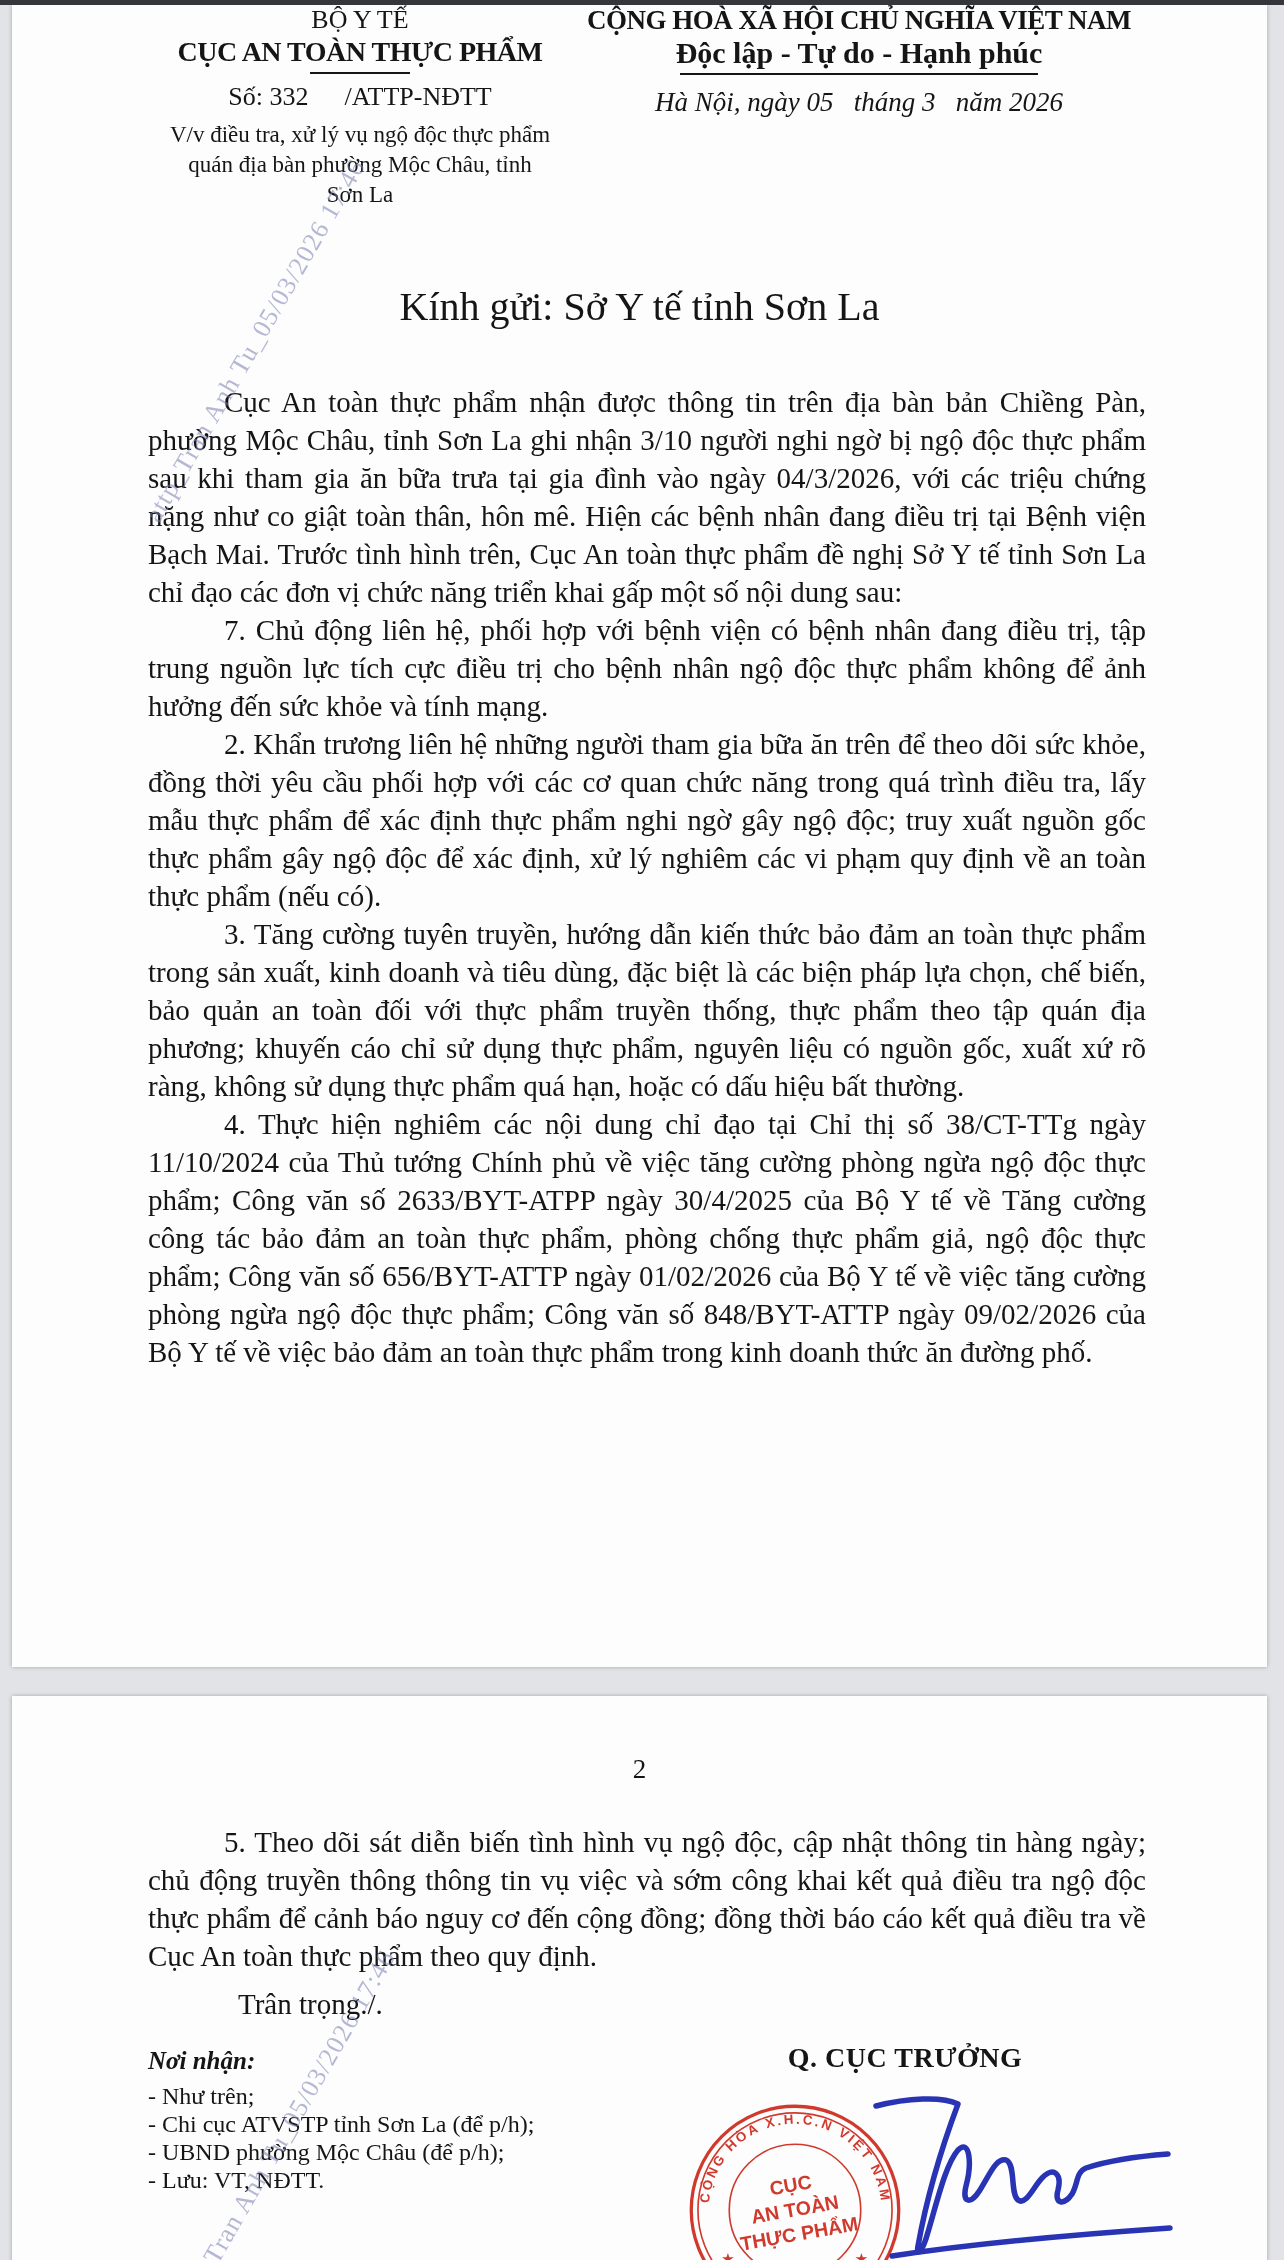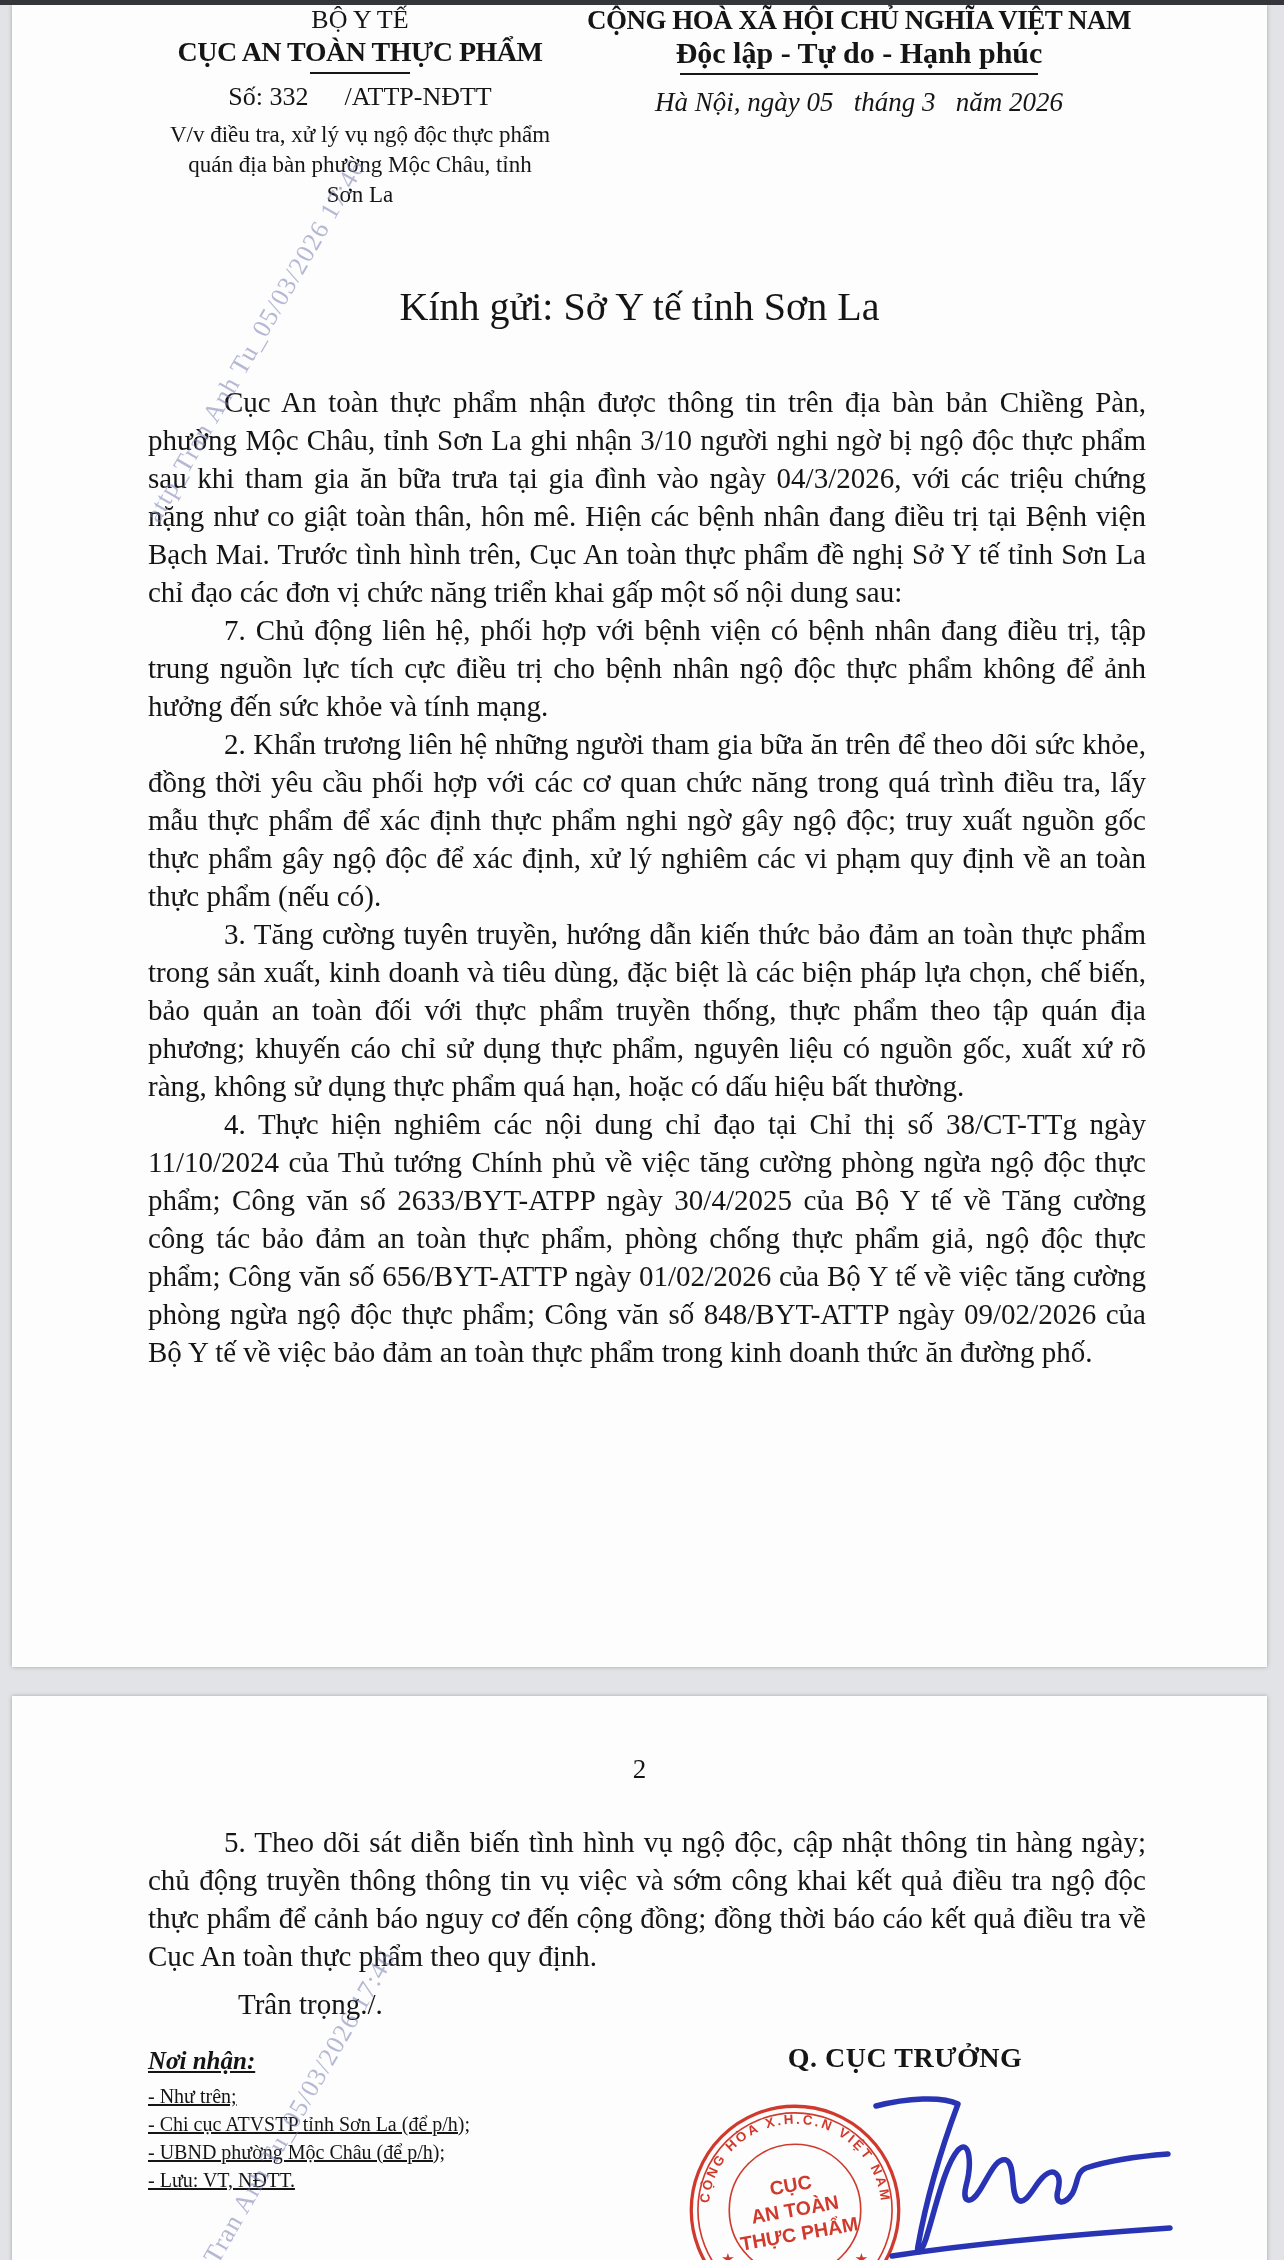--- a/index.html
+++ b/index.html
@@ -35,23 +35,23 @@
   .body-text { position:absolute; left:136px; width:998px; text-align:justify; }
   .body1 { top:378px; }
   .body2 { top:127px; }
   .body-text p { margin:0; font-size:29px; line-height:38px; text-indent:76px; }
 
   .page-num { position:absolute; top:58px; left:0; width:100%; text-align:center; font-size:27px; }
 
   .closing { position:absolute; top:292px; left:226px; font-size:29px; }
 
   .recipients { position:absolute; top:350px; left:136px; width:560px; }
-  .recipients-label { font-size:25px; font-weight:bold; font-style:italic; line-height:30px;text-decoration:underline; }
+  .recipients-label { font-size:25px; font-weight:bold; font-style:italic; line-height:30px; }
   .recipients-list { margin-top:6px; }
-  .recipients-list div { font-size:20px; line-height:28px;text-decoration:underline; }
+  .recipients-list div { font-size:24px; line-height:28px; }
 
   .signer-title { position:absolute; top:346px; left:683px; width:420px; text-align:center;
                   font-size:28px; font-weight:bold; letter-spacing:0.5px; }
 
   .stamp { position:absolute; left:670px; top:401px; width:226px; height:226px; z-index:5; }
   .signature { position:absolute; left:850px; top:398px; width:320px; height:170px; z-index:6; }
 
   .watermark {
     position:absolute; white-space:nowrap; font-size:26px; letter-spacing:1px;
     color:rgba(122,128,178,.55); transform:rotate(-60deg); transform-origin:0 50%;

